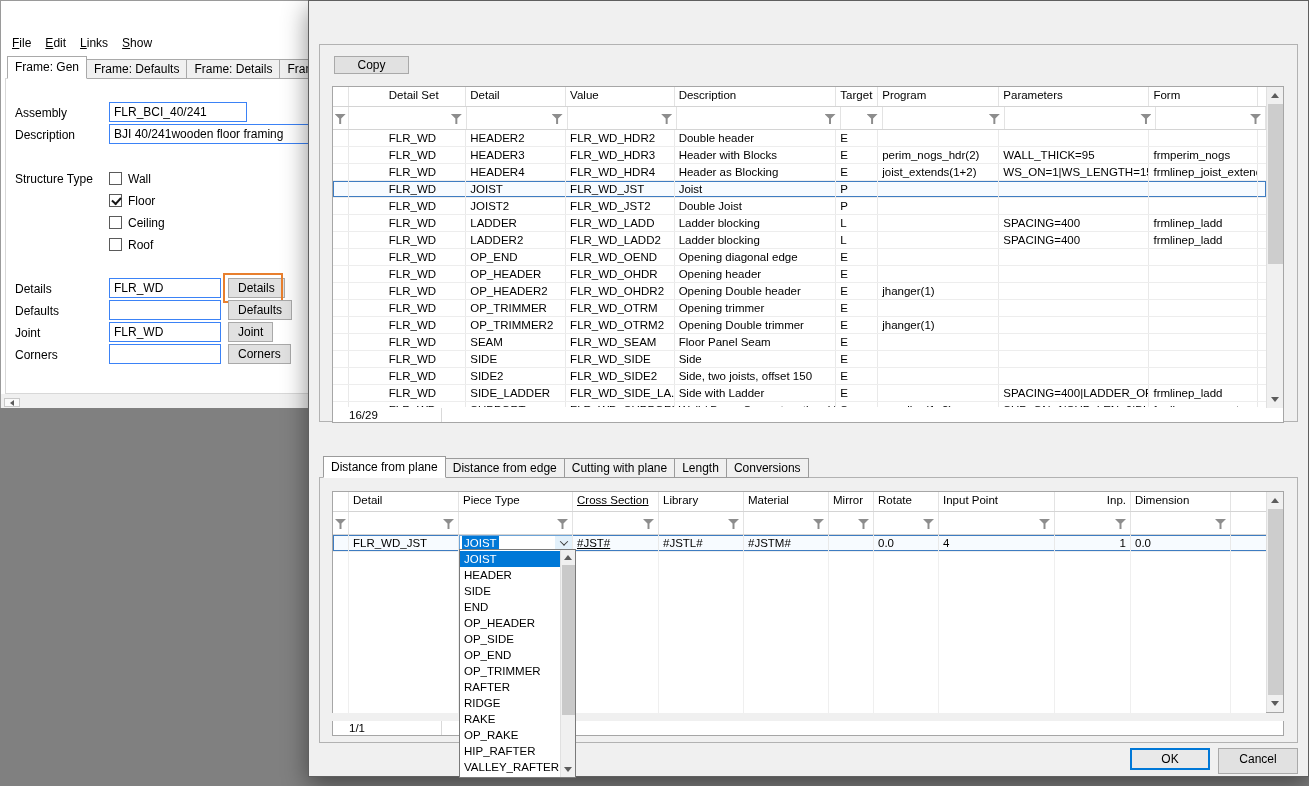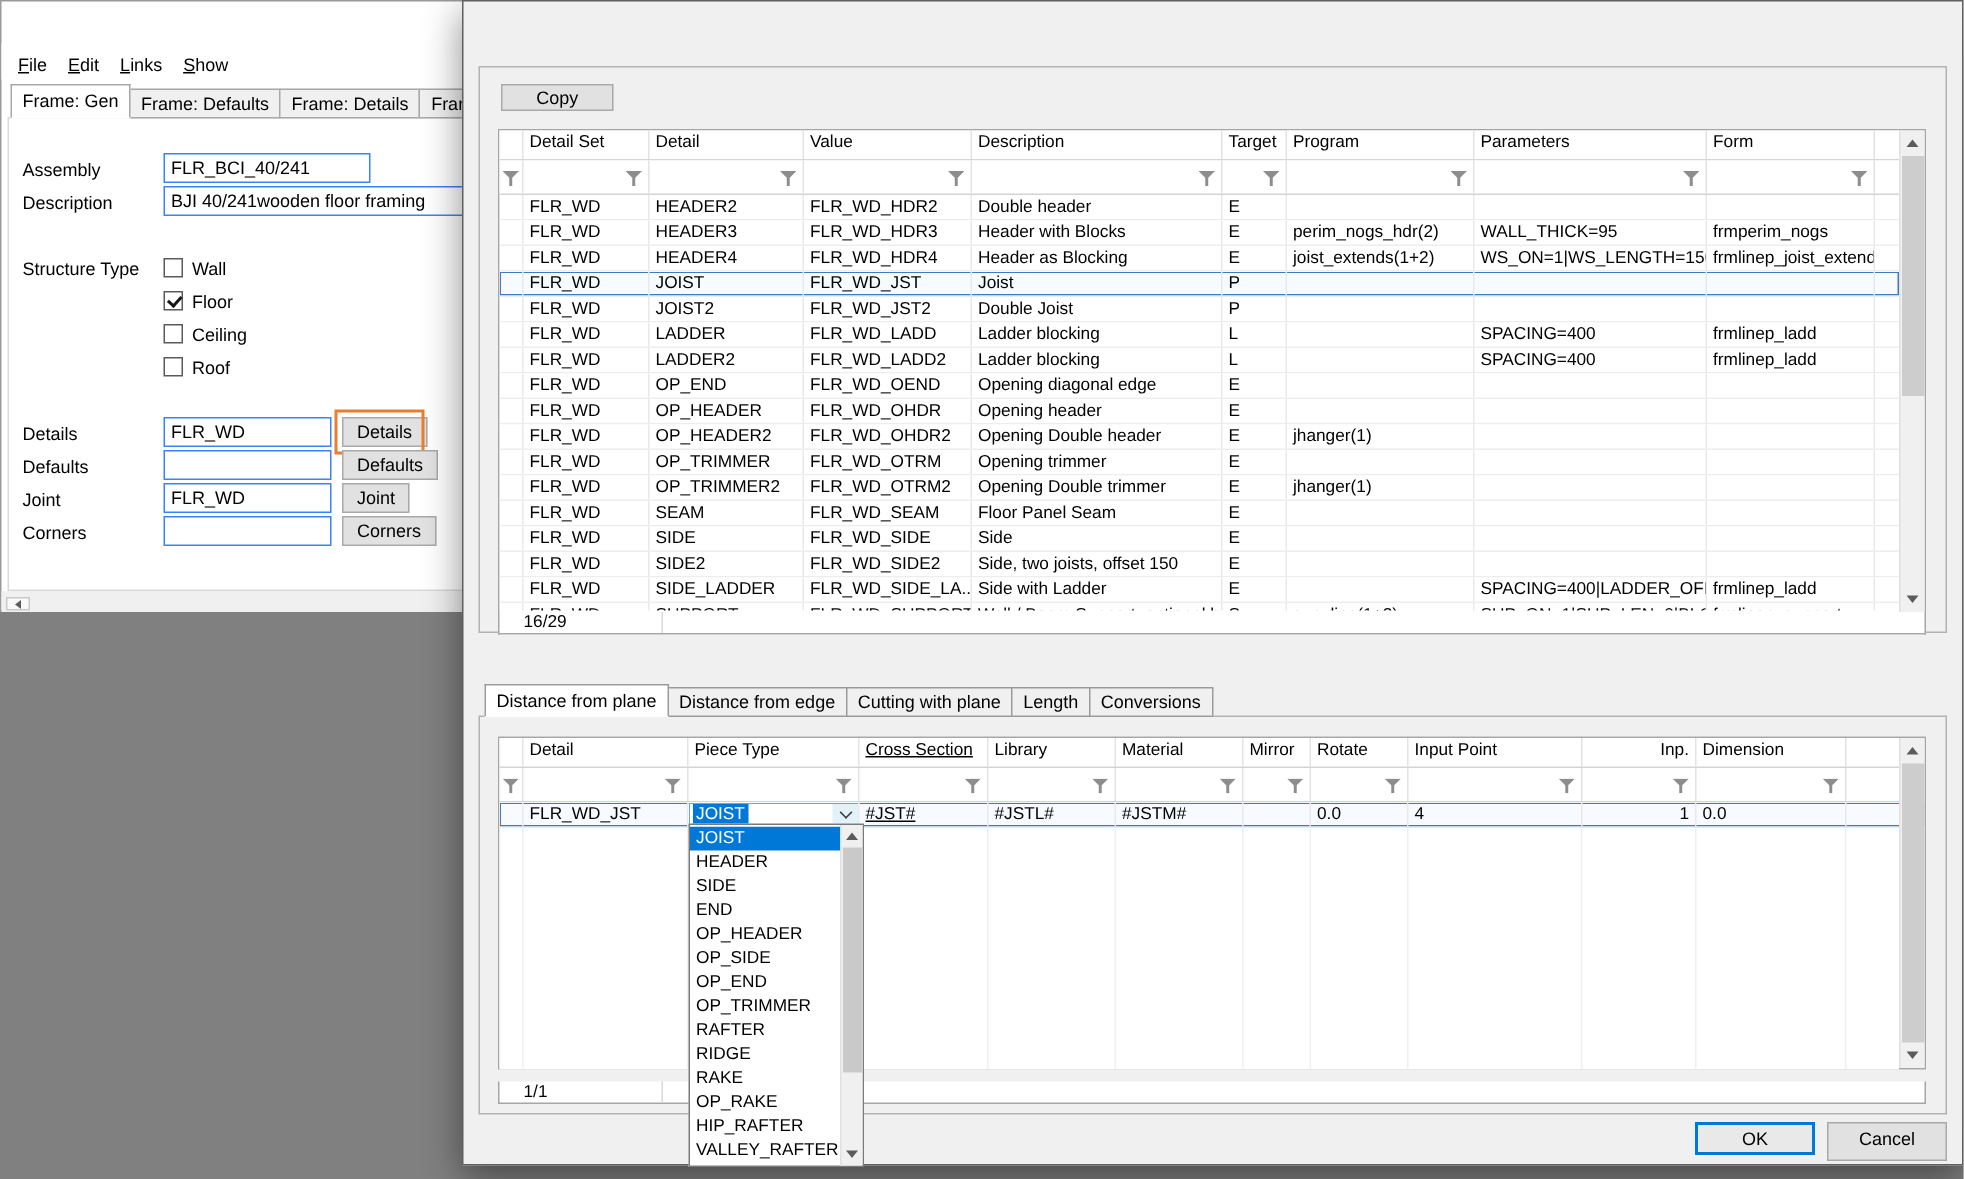--- a/index.html
+++ b/index.html
@@ -81,21 +81,21 @@
   .g-body { overflow:hidden; height:277px; margin-right:17px; }
   .g1-row,.g2-row { display:flex; height:17px; border-bottom:1px solid #ededed; background:#fff; }
   .g1-row.selected,.g2-row.selected { background:#f7fbff; box-shadow:inset 0 0 0 1px var(--selborder,#3e7cc1); }
   .cell { border-right:1px solid #e9e9e9; padding:0 4px; height:16px; line-height:16px;
     white-space:nowrap; overflow:hidden; font-size:11.5px; }
   .cell.ra { text-align:right; }
   .g2-empty { display:flex; height:161px; margin-right:17px; background:#fff; }
   .ecell { border-right:1px solid #efefef; height:100%; }
 
   
-  .u-ind{width:16px;} .u-c0{width:84px;} .u-c1{width:103px;} .u-c2{width:112px;} .u-c3{width:167px;}
+  .u-ind{width:16px;} .u-c0{width:84px;margin-left:36px;} .u-c1{width:103px;} .u-c2{width:112px;} .u-c3{width:167px;}
   .u-c4{width:43px;} .u-c5{width:125px;} .u-c6{width:155px;} .u-c7{width:112px;} .u-fill{flex:1;border-right:none;}
   
   .l-ind{width:16px;} .l-c0{width:110px;} .l-c1{width:114px;} .l-c2{width:86px;text-decoration:underline;} .l-c3{width:85px;}
   .l-c4{width:85px;} .l-c5{width:45px;} .l-c6{width:65px;} .l-c7{width:116px;} .l-c8{width:76px;}
   .l-c9{width:100px;} .l-fill{flex:1;border-right:none;}
 
   
   .vscroll { position:absolute; top:0; right:0; bottom:0; width:17px; background:#f0f0f0; border-left:1px solid #e0e0e0; }
   .sb-btn { height:17px; display:flex; align-items:center; justify-content:center; }
   .sb-bottom { position:absolute; bottom:0; left:0; right:0; }

